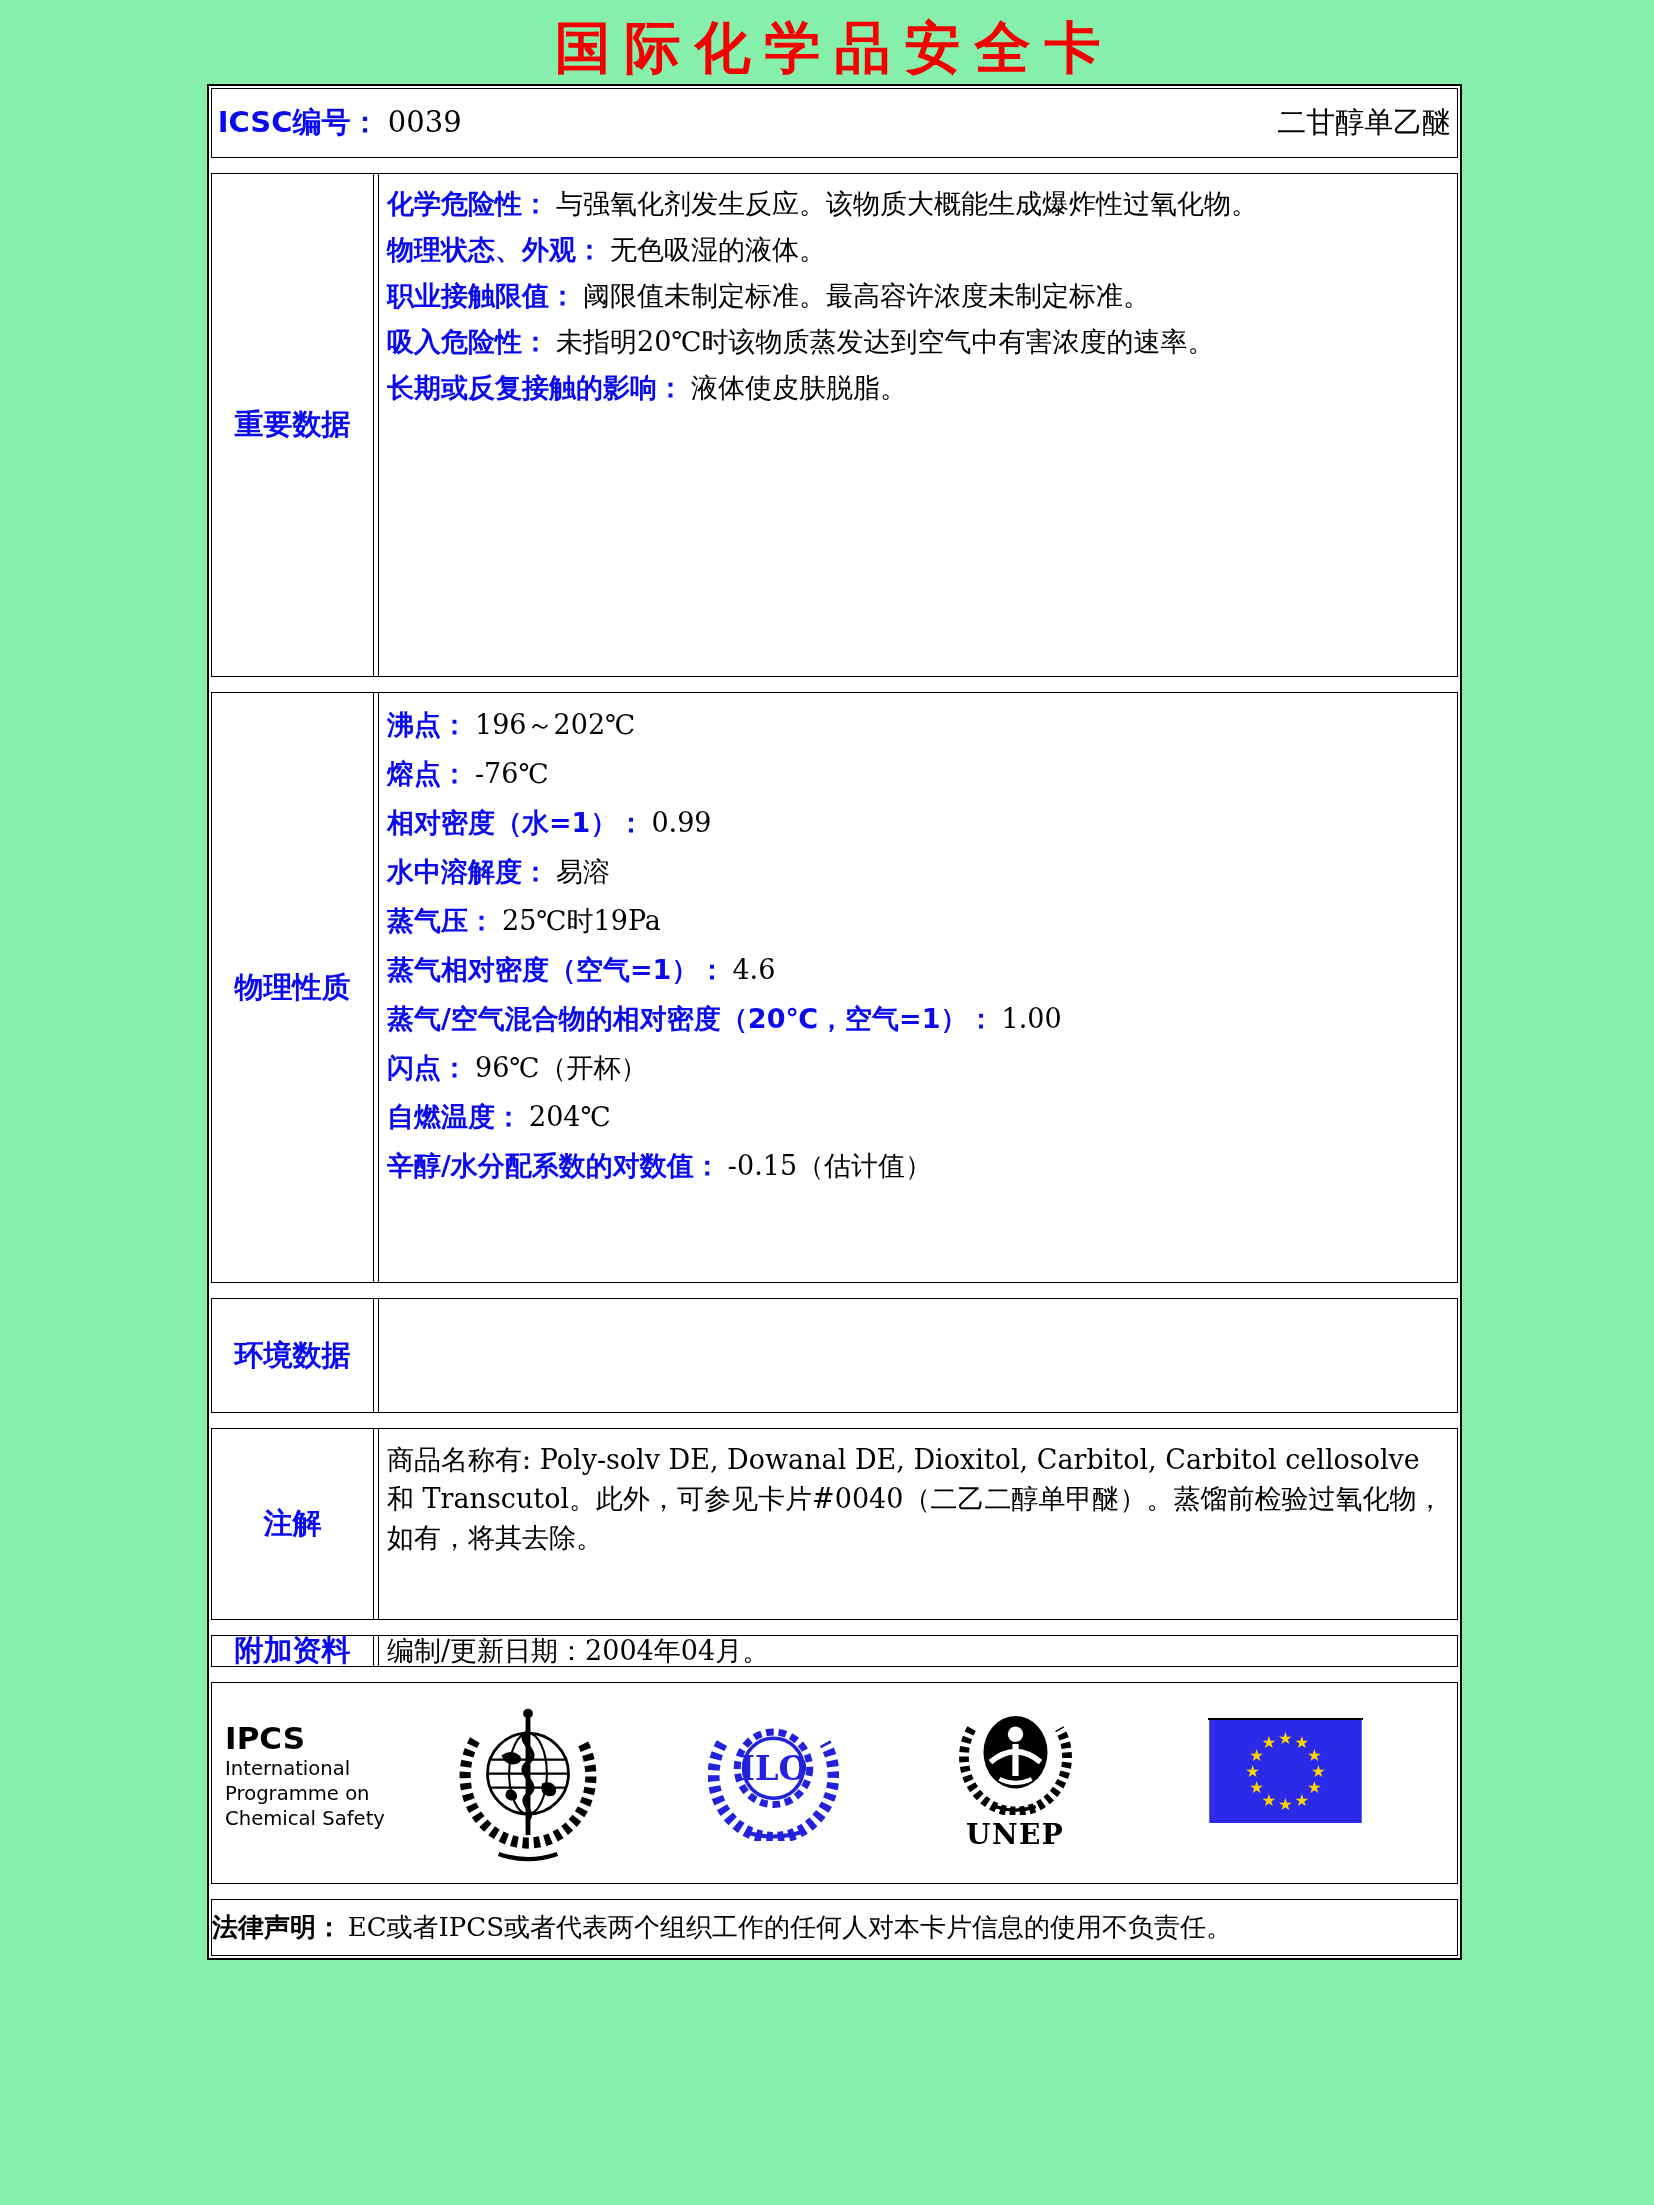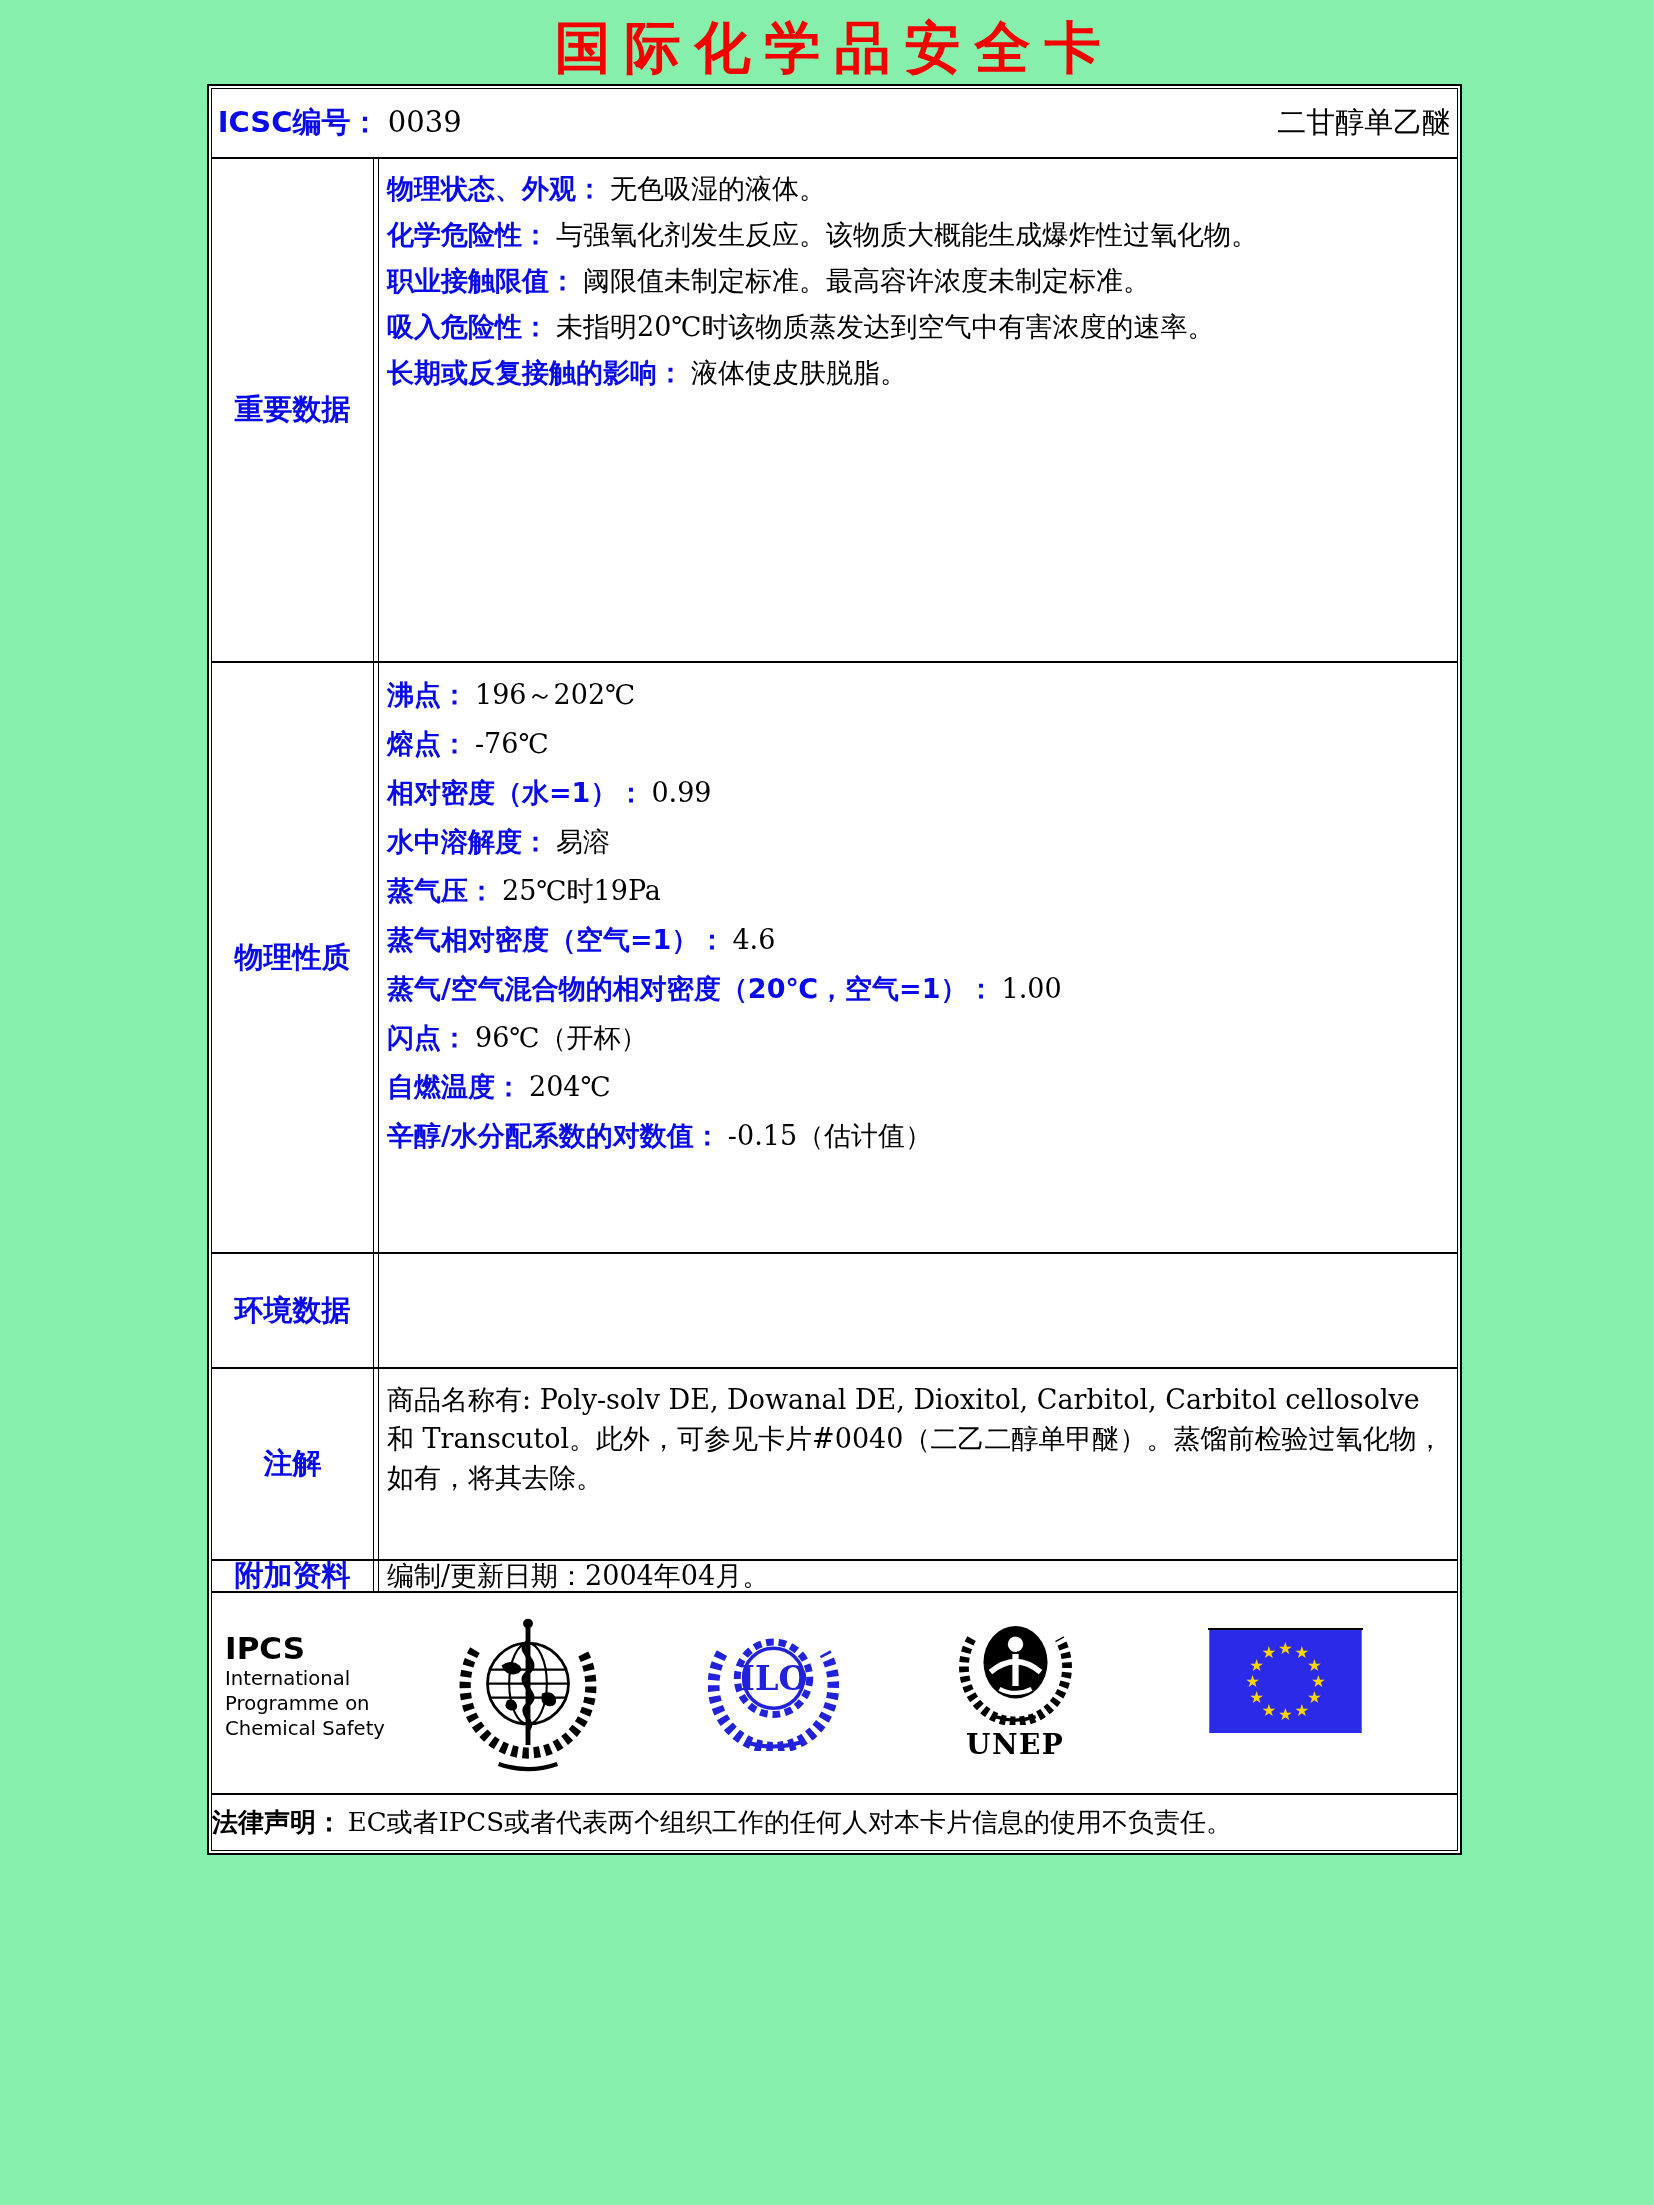--- a/index.html
+++ b/index.html
@@ -8,21 +8,21 @@
   *{margin:0;padding:0;box-sizing:border-box;}
   body{background:#fff;font-family:"DejaVu Serif","Liberation Serif",serif;}
   .page{position:relative;width:1654px;height:2205px;background:#86efac;overflow:hidden;}
 
   .title{position:absolute;top:11.2px;left:207px;width:1255px;text-align:center;
     color:var(--red);font-family:"DejaVu Serif","Liberation Serif",serif;
     font-weight:bold;font-size:56px;letter-spacing:14px;white-space:nowrap;}
 
   .card{position:absolute;left:207px;top:84px;width:1255px;
     border:2.8px solid #000;background:#fff;padding:2.1px;
-    display:flex;flex-direction:column;gap:0;}
+    display:flex;flex-direction:column;gap:15px;}
   .row{border:1.4px solid #000;background:#fff;flex:0 0 auto;}
 
   
   .r1{height:70px;display:flex;align-items:center;justify-content:space-between;
       padding:0 5.6px;font-size:29px;}
   .icsc-label{font-family:"DejaVu Sans","Liberation Sans",sans-serif;font-weight:bold;color:var(--blue);}
   .icsc-num{color:#000;margin-left:8.4px;}
   .chem-name{color:#000;}
 
   
@@ -85,24 +85,24 @@
       <span>
         <span class="icsc-label">ICSC编号：</span><span class="icsc-num">0039</span>
       </span>
       <span class="chem-name">二甘醇单乙醚</span>
     </div>
 
     <div class="row split r2">
       <div class="cell-label">重要数据</div>
       <div class="cell-content">
           <div class="li">
+          <span class="lbl">化学危险性：</span><span class="txt">与强氧化剂发生反应。该物质大概能生成爆炸性过氧化物。</span>
+        </div>
+          <div class="li">
           <span class="lbl">物理状态、外观：</span><span class="txt">无色吸湿的液体。</span>
-        </div>
-          <div class="li">
-          <span class="lbl">化学危险性：</span><span class="txt">与强氧化剂发生反应。该物质大概能生成爆炸性过氧化物。</span>
         </div>
           <div class="li">
           <span class="lbl">职业接触限值：</span><span class="txt">阈限值未制定标准。最高容许浓度未制定标准。</span>
         </div>
           <div class="li">
           <span class="lbl">吸入危险性：</span><span class="txt">未指明20℃时该物质蒸发达到空气中有害浓度的速率。</span>
         </div>
           <div class="li">
           <span class="lbl">长期或反复接触的影响：</span><span class="txt">液体使皮肤脱脂。</span>
         </div>

